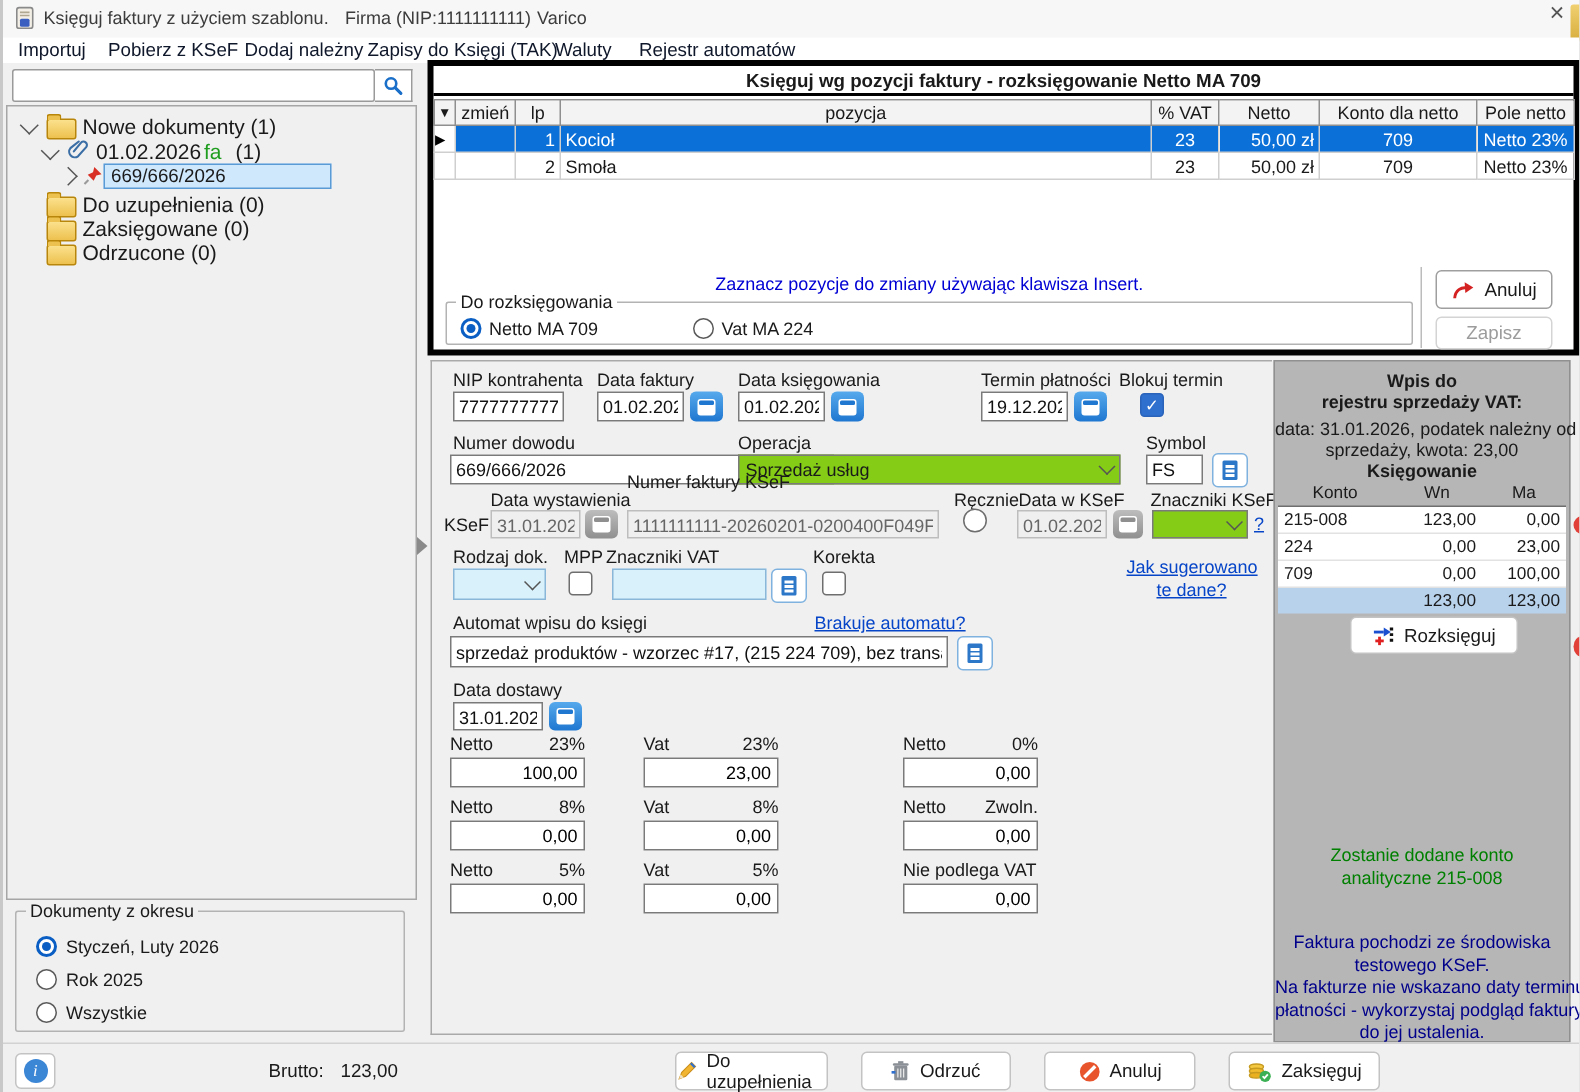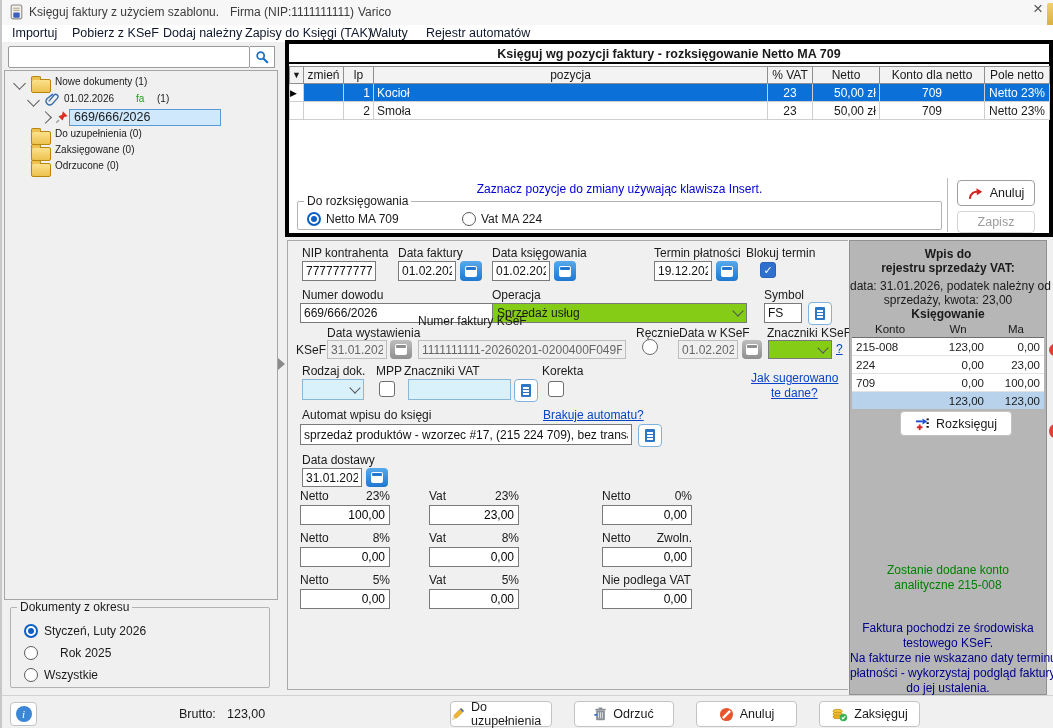--- a/index.html
+++ b/index.html
@@ -41,21 +41,21 @@
   .btn{position:absolute;background:#fff;border:1px solid #c3c3c3;border-radius:4px;display:flex;
        align-items:center;justify-content:center;gap:6px;font-size:12.5px;box-sizing:border-box;cursor:pointer}
   .gbox{position:absolute;border:1px solid #b3b3b3;border-radius:2px;margin:0;padding:0;box-sizing:border-box}
   .gbox legend{font-size:12px;padding:0 3px;margin-left:6px}
   
   #titlebar{position:absolute;left:0;top:0;width:100%;height:25px;background:#f7f7f7}
   #menubar{position:absolute;left:0;top:25px;width:100%;height:17px;background:#fff}
   #menubar span{position:absolute;top:1px;font-size:12.5px;color:#0f172a;cursor:pointer}
   
   #treebox{position:absolute;left:2px;top:70px;width:274px;height:530px;background:#f0f0f0;border:1px solid #a6a6a6;box-sizing:border-box}
-  .tnode{position:absolute;white-space:nowrap;font-size:10px}
+  .tnode{position:absolute;white-space:nowrap;font-size:14px}
   .tchev{position:absolute;width:8px;height:8px;border-right:1.6px solid #555;border-bottom:1.6px solid #555}
   .tchev.down{transform:rotate(45deg)}
   .tchev.rightc{transform:rotate(-45deg)}
   .folder{position:absolute;width:18px;height:12px;background:linear-gradient(#fbe18c,#edc14f);
        border:1px solid #b8860b;border-radius:2px}
   .folder::before{content:"";position:absolute;top:-4px;left:-1px;width:8px;height:3px;background:#edc14f;
        border:1px solid #b8860b;border-bottom:none;border-radius:2px 2px 0 0}
   .selnode{position:absolute;background:#cfe8fc;border:1px solid #5b9bd5;padding:0 4px;font-size:12.5px;box-sizing:border-box;line-height:15px}
   
   #dialog{position:absolute;left:283px;top:40px;width:768px;height:197px;background:#fff;border:4px solid #000;box-sizing:border-box;z-index:5}
@@ -158,21 +158,21 @@
     <span class="folder" style="left:26px;top:92px"></span>
     <span class="tnode" style="left:50px;top:89px">Odrzucone (0)</span>
   </div>
 
   <fieldset class="gbox" style="left:8px;top:600px;width:260px;height:88px">
     <legend>Dokumenty z okresu</legend>
   </fieldset>
   <span class="radio on" style="left:22px;top:624px"></span>
   <span class="rlabel" style="left:42px;top:624px">Styczeń, Luty 2026</span>
   <span class="radio" style="left:22px;top:646px"></span>
-  <span class="rlabel" style="left:58px;top:646px">Rok 2025</span>
+  <span class="rlabel" style="left:42px;top:646px">Rok 2025</span>
   <span class="radio" style="left:22px;top:668px"></span>
   <span class="rlabel" style="left:42px;top:668px">Wszystkie</span>
 
   <span class="abs" style="left:276px;top:358px;width:0;height:0;border-top:6px solid transparent;border-bottom:6px solid transparent;border-left:7px solid #8a8a8a;cursor:pointer"></span>
 
   <span class="abs" style="left:1047px;top:95px;width:6px;height:140px;background:#cfe0cf"></span>
   <span class="abs" style="left:1047px;top:344px;width:12px;height:12px;background:#e04038;border-radius:50%"></span>
   <span class="abs" style="left:1047px;top:424px;width:12px;height:14px;background:#e04038;border-radius:50%"></span>
 
   <div id="formpanel"></div>

